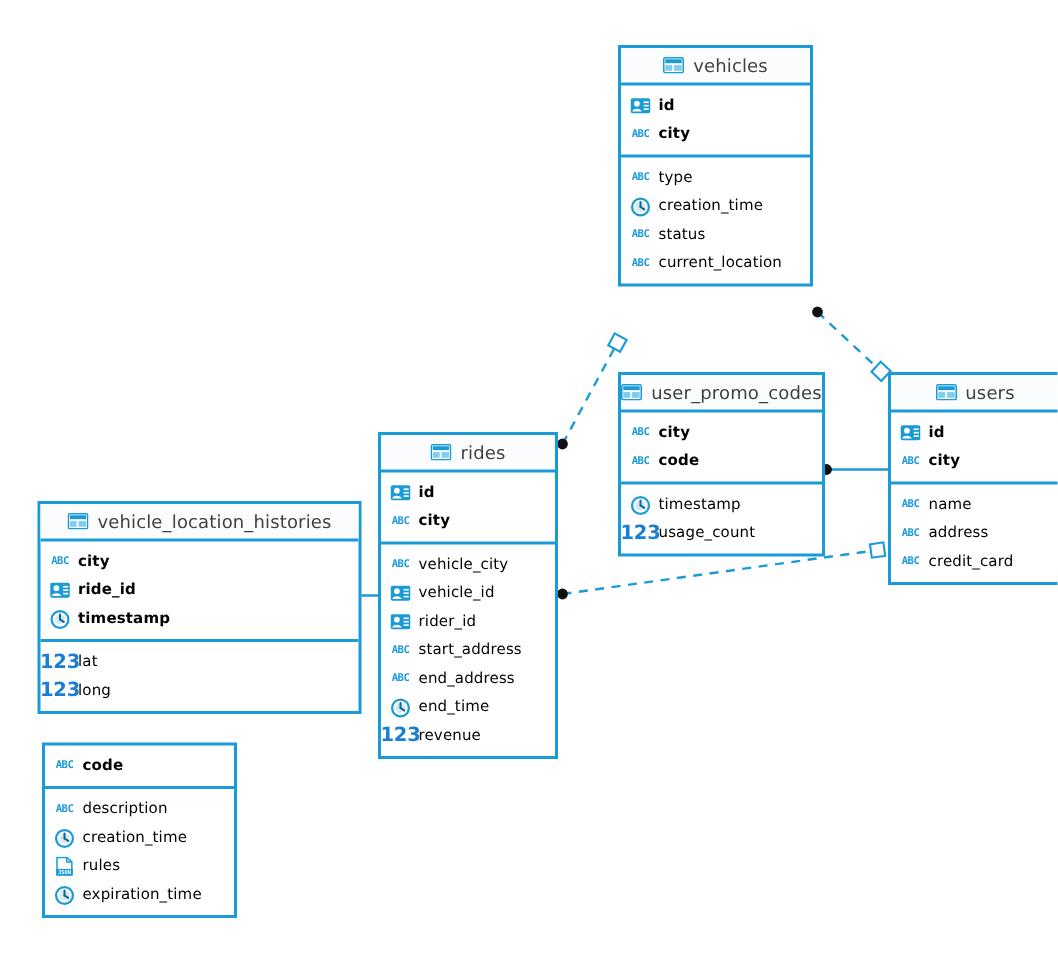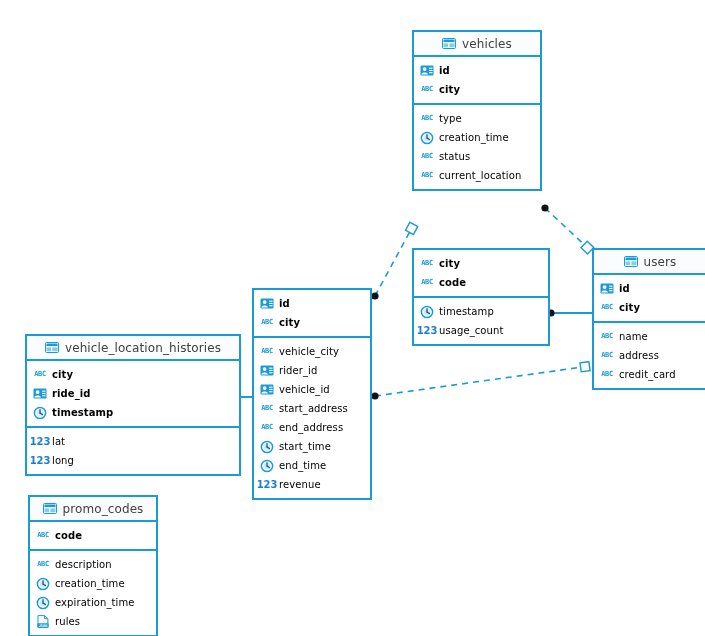--- a/index.html
+++ b/index.html
@@ -87,21 +87,21 @@
   .ico svg { display:block; }
   .ico-abc {
     font-size: 7px;
     font-weight: bold;
     color: #1a9bd7;
     font-family: "DejaVu Sans Mono", "Liberation Mono", monospace;
     letter-spacing: -0.3px;
     line-height: 1;
   }
   .ico-123 {
-    font-size: 10px;
+    font-size: 13px;
     font-weight: bold;
     color: #1a7fd4;
     font-family: "DejaVu Sans", "Liberation Sans", sans-serif;
     letter-spacing: -0.2px;
     line-height: 1;
   }
 </style>
 </head>
 <body>
 
@@ -193,20 +193,31 @@
           </div>
           <div class="field">
             <span class="ico">
               <span class="ico-abc">ABC</span>
             </span>
             <span class="field-name">current_location</span>
           </div>
         </div>
       </div>
       <div class="entity" style="left: 412px; top: 248px; width: 138px;">
+        <div class="ent-header">
+          <span class="ico">
+            <svg width="14" height="11" viewBox="0 0 14 11">
+              <rect x="0.5" y="0.5" width="13" height="10" rx="1" fill="none" stroke="#1a9bd7" stroke-width="1"></rect>
+              <rect x="1.5" y="1.5" width="11" height="2.6" fill="#1a9bd7"></rect>
+              <rect x="1.5" y="5.4" width="4.6" height="3.8" fill="#7fcdee"></rect>
+              <rect x="7.4" y="5.4" width="5.1" height="3.8" fill="#7fcdee"></rect>
+            </svg>
+          </span>
+          <span class="ent-title">user_promo_codes</span>
+        </div>
         <div class="ent-section pk">
           <div class="field key">
             <span class="ico">
               <span class="ico-abc">ABC</span>
             </span>
             <span class="field-name">city</span>
           </div>
           <div class="field key">
             <span class="ico">
               <span class="ico-abc">ABC</span>
@@ -282,20 +293,31 @@
           </div>
           <div class="field">
             <span class="ico">
               <span class="ico-abc">ABC</span>
             </span>
             <span class="field-name">credit_card</span>
           </div>
         </div>
       </div>
       <div class="entity" style="left: 252px; top: 288px; width: 120px;">
+        <div class="ent-header">
+          <span class="ico">
+            <svg width="14" height="11" viewBox="0 0 14 11">
+              <rect x="0.5" y="0.5" width="13" height="10" rx="1" fill="none" stroke="#1a9bd7" stroke-width="1"></rect>
+              <rect x="1.5" y="1.5" width="11" height="2.6" fill="#1a9bd7"></rect>
+              <rect x="1.5" y="5.4" width="4.6" height="3.8" fill="#7fcdee"></rect>
+              <rect x="7.4" y="5.4" width="5.1" height="3.8" fill="#7fcdee"></rect>
+            </svg>
+          </span>
+          <span class="ent-title">rides</span>
+        </div>
         <div class="ent-section pk">
           <div class="field key">
             <span class="ico">
               <svg width="14" height="11" viewBox="0 0 14 11">
                 <rect x="0.5" y="0.5" width="13" height="10" rx="1.2" fill="#1a9bd7"></rect>
                 <circle cx="4.6" cy="4.1" r="1.9" fill="#ffffff"></circle>
                 <path d="M1.4 9.4 C1.8 6.8 7.4 6.8 7.8 9.4 Z" fill="#ffffff"></path>
                 <rect x="9.1" y="2.6" width="3.4" height="1.1" fill="#ffffff"></rect>
                 <rect x="9.1" y="4.9" width="3.4" height="1.1" fill="#ffffff"></rect>
                 <rect x="9.1" y="7.2" width="3.4" height="1.1" fill="#ffffff"></rect>
@@ -321,57 +343,46 @@
             <span class="ico">
               <svg width="14" height="11" viewBox="0 0 14 11">
                 <rect x="0.5" y="0.5" width="13" height="10" rx="1.2" fill="#1a9bd7"></rect>
                 <circle cx="4.6" cy="4.1" r="1.9" fill="#ffffff"></circle>
                 <path d="M1.4 9.4 C1.8 6.8 7.4 6.8 7.8 9.4 Z" fill="#ffffff"></path>
                 <rect x="9.1" y="2.6" width="3.4" height="1.1" fill="#ffffff"></rect>
                 <rect x="9.1" y="4.9" width="3.4" height="1.1" fill="#ffffff"></rect>
                 <rect x="9.1" y="7.2" width="3.4" height="1.1" fill="#ffffff"></rect>
               </svg>
             </span>
-            <span class="field-name">rider_id</span>
+            <span class="field-name">vehicle_id</span>
           </div>
           <div class="field">
             <span class="ico">
               <svg width="14" height="11" viewBox="0 0 14 11">
                 <rect x="0.5" y="0.5" width="13" height="10" rx="1.2" fill="#1a9bd7"></rect>
                 <circle cx="4.6" cy="4.1" r="1.9" fill="#ffffff"></circle>
                 <path d="M1.4 9.4 C1.8 6.8 7.4 6.8 7.8 9.4 Z" fill="#ffffff"></path>
                 <rect x="9.1" y="2.6" width="3.4" height="1.1" fill="#ffffff"></rect>
                 <rect x="9.1" y="4.9" width="3.4" height="1.1" fill="#ffffff"></rect>
                 <rect x="9.1" y="7.2" width="3.4" height="1.1" fill="#ffffff"></rect>
               </svg>
             </span>
-            <span class="field-name">vehicle_id</span>
+            <span class="field-name">rider_id</span>
           </div>
           <div class="field">
             <span class="ico">
               <span class="ico-abc">ABC</span>
             </span>
             <span class="field-name">start_address</span>
           </div>
           <div class="field">
             <span class="ico">
               <span class="ico-abc">ABC</span>
             </span>
             <span class="field-name">end_address</span>
-          </div>
-          <div class="field">
-            <span class="ico">
-              <svg width="14" height="14" viewBox="0 0 14 14">
-                <circle cx="7" cy="7" r="5.6" fill="none" stroke="#1a9bd7" stroke-width="1.5"></circle>
-                <circle cx="7" cy="7" r="3.4" fill="#cfeaf8"></circle>
-                <path d="M7 7 L7 3.7" stroke="#14608f" stroke-width="1.3" stroke-linecap="round"></path>
-                <path d="M7 7 L9.5 8.6" stroke="#14608f" stroke-width="1.3" stroke-linecap="round"></path>
-              </svg>
-            </span>
-            <span class="field-name">start_time</span>
           </div>
           <div class="field">
             <span class="ico">
               <svg width="14" height="14" viewBox="0 0 14 14">
                 <circle cx="7" cy="7" r="5.6" fill="none" stroke="#1a9bd7" stroke-width="1.5"></circle>
                 <circle cx="7" cy="7" r="3.4" fill="#cfeaf8"></circle>
                 <path d="M7 7 L7 3.7" stroke="#14608f" stroke-width="1.3" stroke-linecap="round"></path>
                 <path d="M7 7 L9.5 8.6" stroke="#14608f" stroke-width="1.3" stroke-linecap="round"></path>
               </svg>
             </span>
@@ -438,31 +449,20 @@
           </div>
           <div class="field">
             <span class="ico">
               <span class="ico-123">123</span>
             </span>
             <span class="field-name">long</span>
           </div>
         </div>
       </div>
       <div class="entity" style="left: 28px; top: 495px; width: 130px;">
-        <div class="ent-header">
-          <span class="ico">
-            <svg width="14" height="11" viewBox="0 0 14 11">
-              <rect x="0.5" y="0.5" width="13" height="10" rx="1" fill="none" stroke="#1a9bd7" stroke-width="1"></rect>
-              <rect x="1.5" y="1.5" width="11" height="2.6" fill="#1a9bd7"></rect>
-              <rect x="1.5" y="5.4" width="4.6" height="3.8" fill="#7fcdee"></rect>
-              <rect x="7.4" y="5.4" width="5.1" height="3.8" fill="#7fcdee"></rect>
-            </svg>
-          </span>
-          <span class="ent-title">promo_codes</span>
-        </div>
         <div class="ent-section pk">
           <div class="field key">
             <span class="ico">
               <span class="ico-abc">ABC</span>
             </span>
             <span class="field-name">code</span>
           </div>
         </div>
         <div class="ent-section">
           <div class="field">
@@ -477,37 +477,37 @@
                 <circle cx="7" cy="7" r="5.6" fill="none" stroke="#1a9bd7" stroke-width="1.5"></circle>
                 <circle cx="7" cy="7" r="3.4" fill="#cfeaf8"></circle>
                 <path d="M7 7 L7 3.7" stroke="#14608f" stroke-width="1.3" stroke-linecap="round"></path>
                 <path d="M7 7 L9.5 8.6" stroke="#14608f" stroke-width="1.3" stroke-linecap="round"></path>
               </svg>
             </span>
             <span class="field-name">creation_time</span>
           </div>
           <div class="field">
             <span class="ico">
+              <svg width="12" height="13" viewBox="0 0 12 13">
+                <path d="M1 0.6 H7.6 L10.9 3.6 V12.4 H1 Z" fill="#ffffff" stroke="#1a9bd7" stroke-width="1"></path>
+                <path d="M7.5 0.8 V3.7 H10.8" fill="none" stroke="#1a9bd7" stroke-width="1"></path>
+                <rect x="0.4" y="8.3" width="11.2" height="4.2" rx="0.6" fill="#1a9bd7"></rect>
+                <text x="6" y="11.8" font-size="3.6" font-family="DejaVu Sans Mono, monospace" font-weight="bold" fill="#ffffff" text-anchor="middle">JSON</text>
+              </svg>
+            </span>
+            <span class="field-name">rules</span>
+          </div>
+          <div class="field">
+            <span class="ico">
               <svg width="14" height="14" viewBox="0 0 14 14">
                 <circle cx="7" cy="7" r="5.6" fill="none" stroke="#1a9bd7" stroke-width="1.5"></circle>
                 <circle cx="7" cy="7" r="3.4" fill="#cfeaf8"></circle>
                 <path d="M7 7 L7 3.7" stroke="#14608f" stroke-width="1.3" stroke-linecap="round"></path>
                 <path d="M7 7 L9.5 8.6" stroke="#14608f" stroke-width="1.3" stroke-linecap="round"></path>
               </svg>
             </span>
             <span class="field-name">expiration_time</span>
-          </div>
-          <div class="field">
-            <span class="ico">
-              <svg width="12" height="13" viewBox="0 0 12 13">
-                <path d="M1 0.6 H7.6 L10.9 3.6 V12.4 H1 Z" fill="#ffffff" stroke="#1a9bd7" stroke-width="1"></path>
-                <path d="M7.5 0.8 V3.7 H10.8" fill="none" stroke="#1a9bd7" stroke-width="1"></path>
-                <rect x="0.4" y="8.3" width="11.2" height="4.2" rx="0.6" fill="#1a9bd7"></rect>
-                <text x="6" y="11.8" font-size="3.6" font-family="DejaVu Sans Mono, monospace" font-weight="bold" fill="#ffffff" text-anchor="middle">JSON</text>
-              </svg>
-            </span>
-            <span class="field-name">rules</span>
           </div>
         </div>
       </div>
     </div>
 
 </div>
 
 </body></html>

